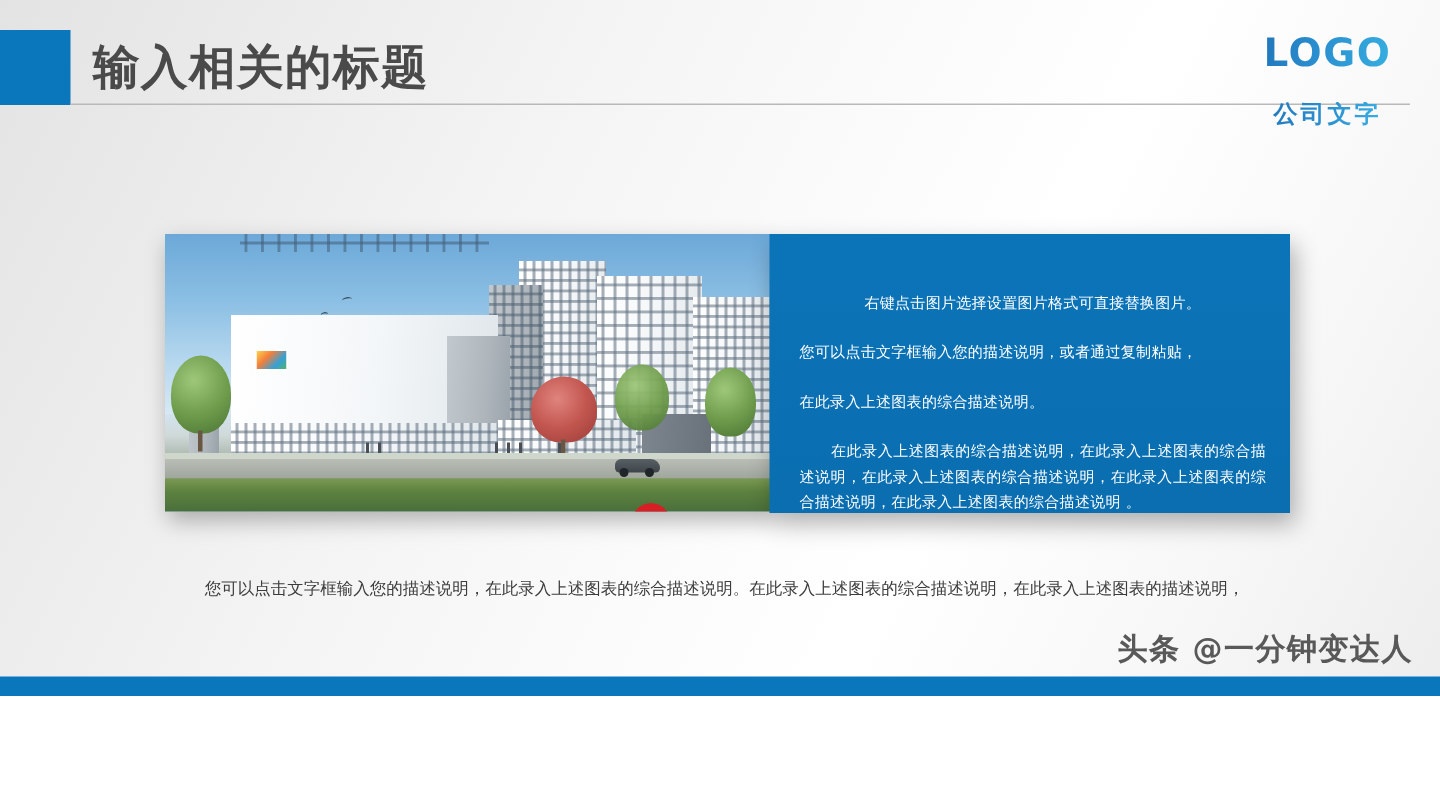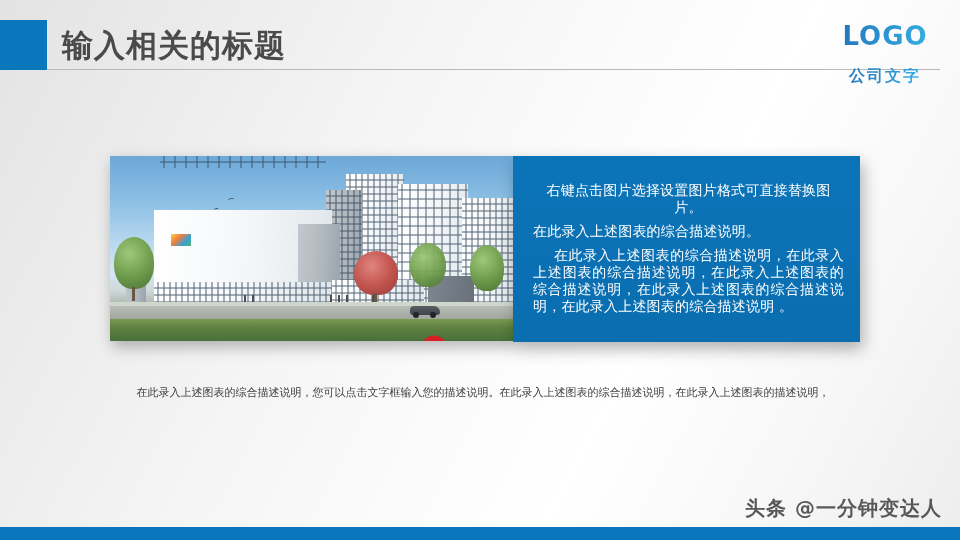--- a/index.html
+++ b/index.html
@@ -10,21 +10,21 @@
     width: 960px;
     height: 540px;
     overflow: hidden;
     font-family: "DejaVu Sans", "Liberation Sans", sans-serif;
     background: #ffffff;
   }
 
   #slide {
     position: relative;
     width: 960px;
-    height: 540px;
+    height: 464px;
     background: linear-gradient(118deg, #e3e3e3 0%, #ebebeb 16%, #f4f4f4 34%, #fafafa 50%, #ffffff 66%, #f7f7f7 84%, #ededed 100%);
     overflow: hidden;
   }
 
   
   #header-accent {
     position: absolute;
     left: 0;
     top: 20px;
     width: 47px;
@@ -209,23 +209,23 @@
     top: 156px;
     width: 347px;
     height: 186px;
     background: linear-gradient(180deg, #0b74b8 0%, #0a6eb0 100%);
     box-shadow: 3px 7px 15px rgba(0,0,0,0.30);
     box-sizing: border-box;
     padding: 22px 16px 0 20px;
     z-index: 3;
   }
   #blue-panel p {
-    margin: 4px 0 7px 0;
+    margin: 16px 0 7px 0;
     color: #ffffff;
-    font-size: 14px;
+    font-size: 10px;
     line-height: 17px;
     letter-spacing: 0.2px;
   }
   #bp-line1 { text-align: center; }
   #bp-line2 { text-indent: 0; }
   #bp-line3 { text-indent: 0; }
   #bp-para { text-indent: 21px; text-align: justify; margin-top: 7px; }
 
   
   #caption-block {
@@ -338,25 +338,26 @@
 
     <svg id="map-pin" viewBox="0 0 30 40">
       <path d="M15 1.5 C7.8 1.5 2 7.2 2 14.2 C2 22.6 15 38.5 15 38.5 C15 38.5 28 22.6 28 14.2 C28 7.2 22.2 1.5 15 1.5 Z" fill="#d81f26"></path>
       <circle cx="15" cy="14" r="7" fill="#ffffff"></circle>
       <circle cx="15" cy="14" r="4.2" fill="#d81f26"></circle>
     </svg>
   </div>
 
   <div id="blue-panel">
     <p id="bp-line1">右键点击图片选择设置图片格式可直接替换图片。</p>
+    <p id="bp-line2">您可以点击文字框输入您的描述说明，或者通过复制粘贴，</p>
     <p id="bp-line3">在此录入上述图表的综合描述说明。</p>
     <p id="bp-para">在此录入上述图表的综合描述说明，在此录入上述图表的综合描述说明，在此录入上述图表的综合描述说明，在此录入上述图表的综合描述说明，在此录入上述图表的综合描述说明 。</p>
   </div>
 
   <div id="caption-block">
-    <p>在此录入上述图表的综合描述说明，您可以点击文字框输入您的描述说明。在此录入上述图表的综合描述说明，在此录入上述图表的描述说明，</p>
+    <p>您可以点击文字框输入您的描述说明，在此录入上述图表的综合描述说明。在此录入上述图表的综合描述说明，在此录入上述图表的描述说明，</p>
   </div>
 
   <div id="watermark">头条 @一分钟变达人</div>
 
   <div id="footer-bar"></div>
 
 </div>
 
 </body></html>

